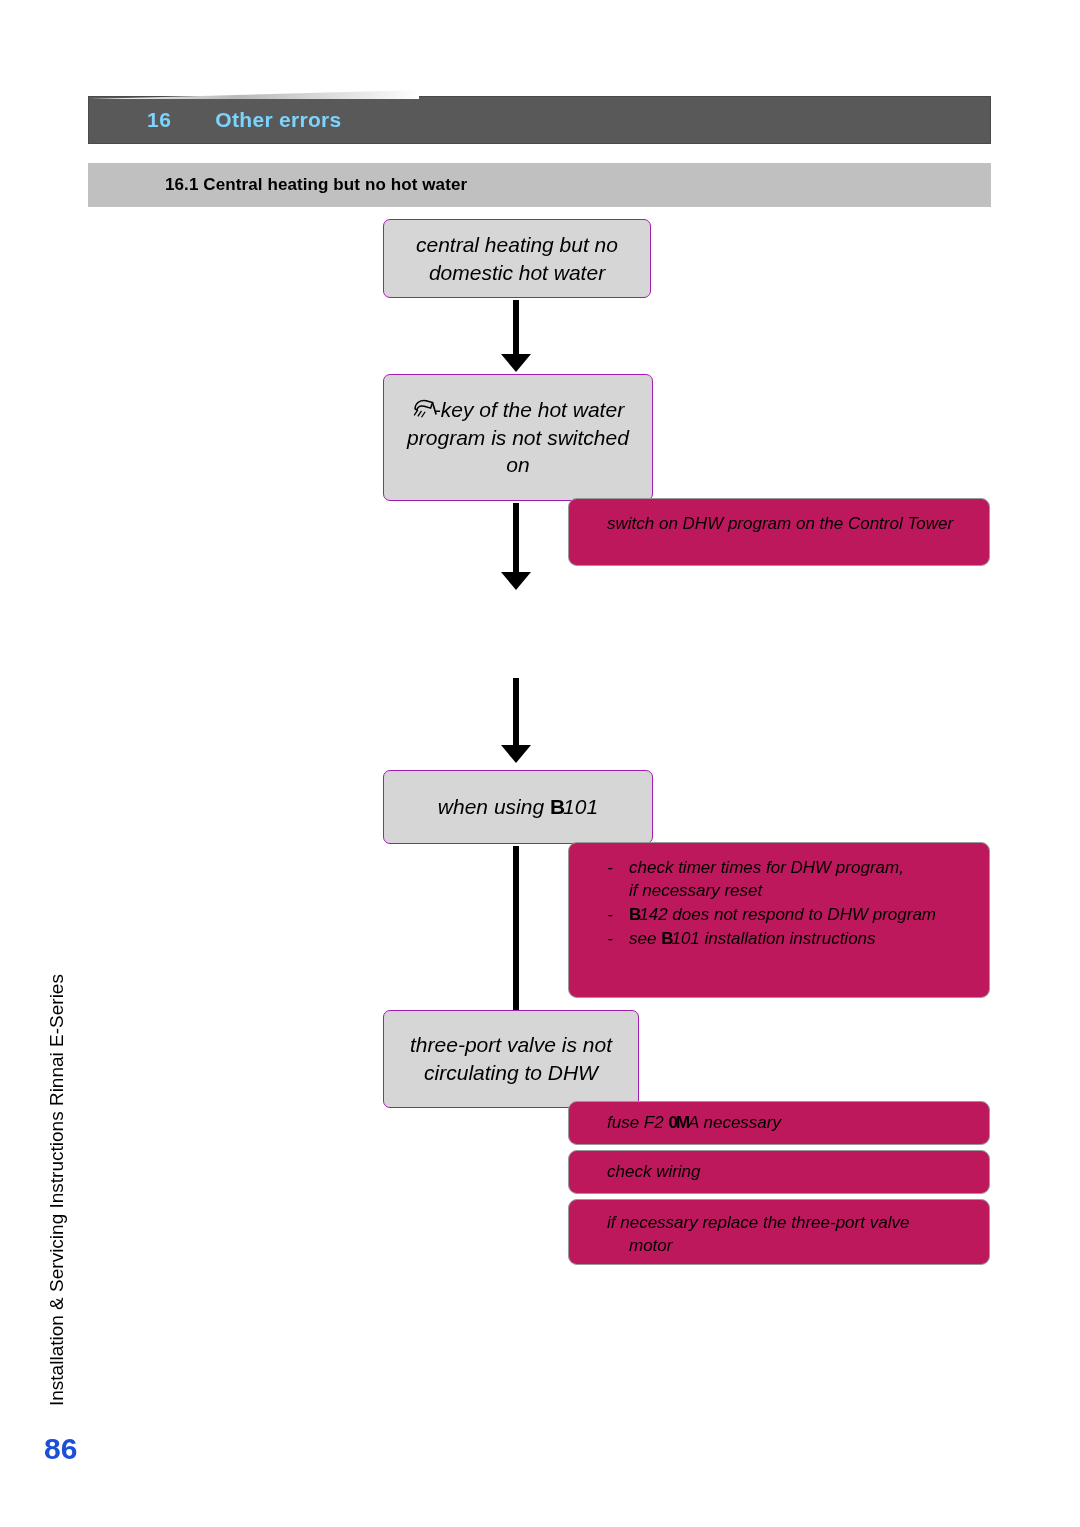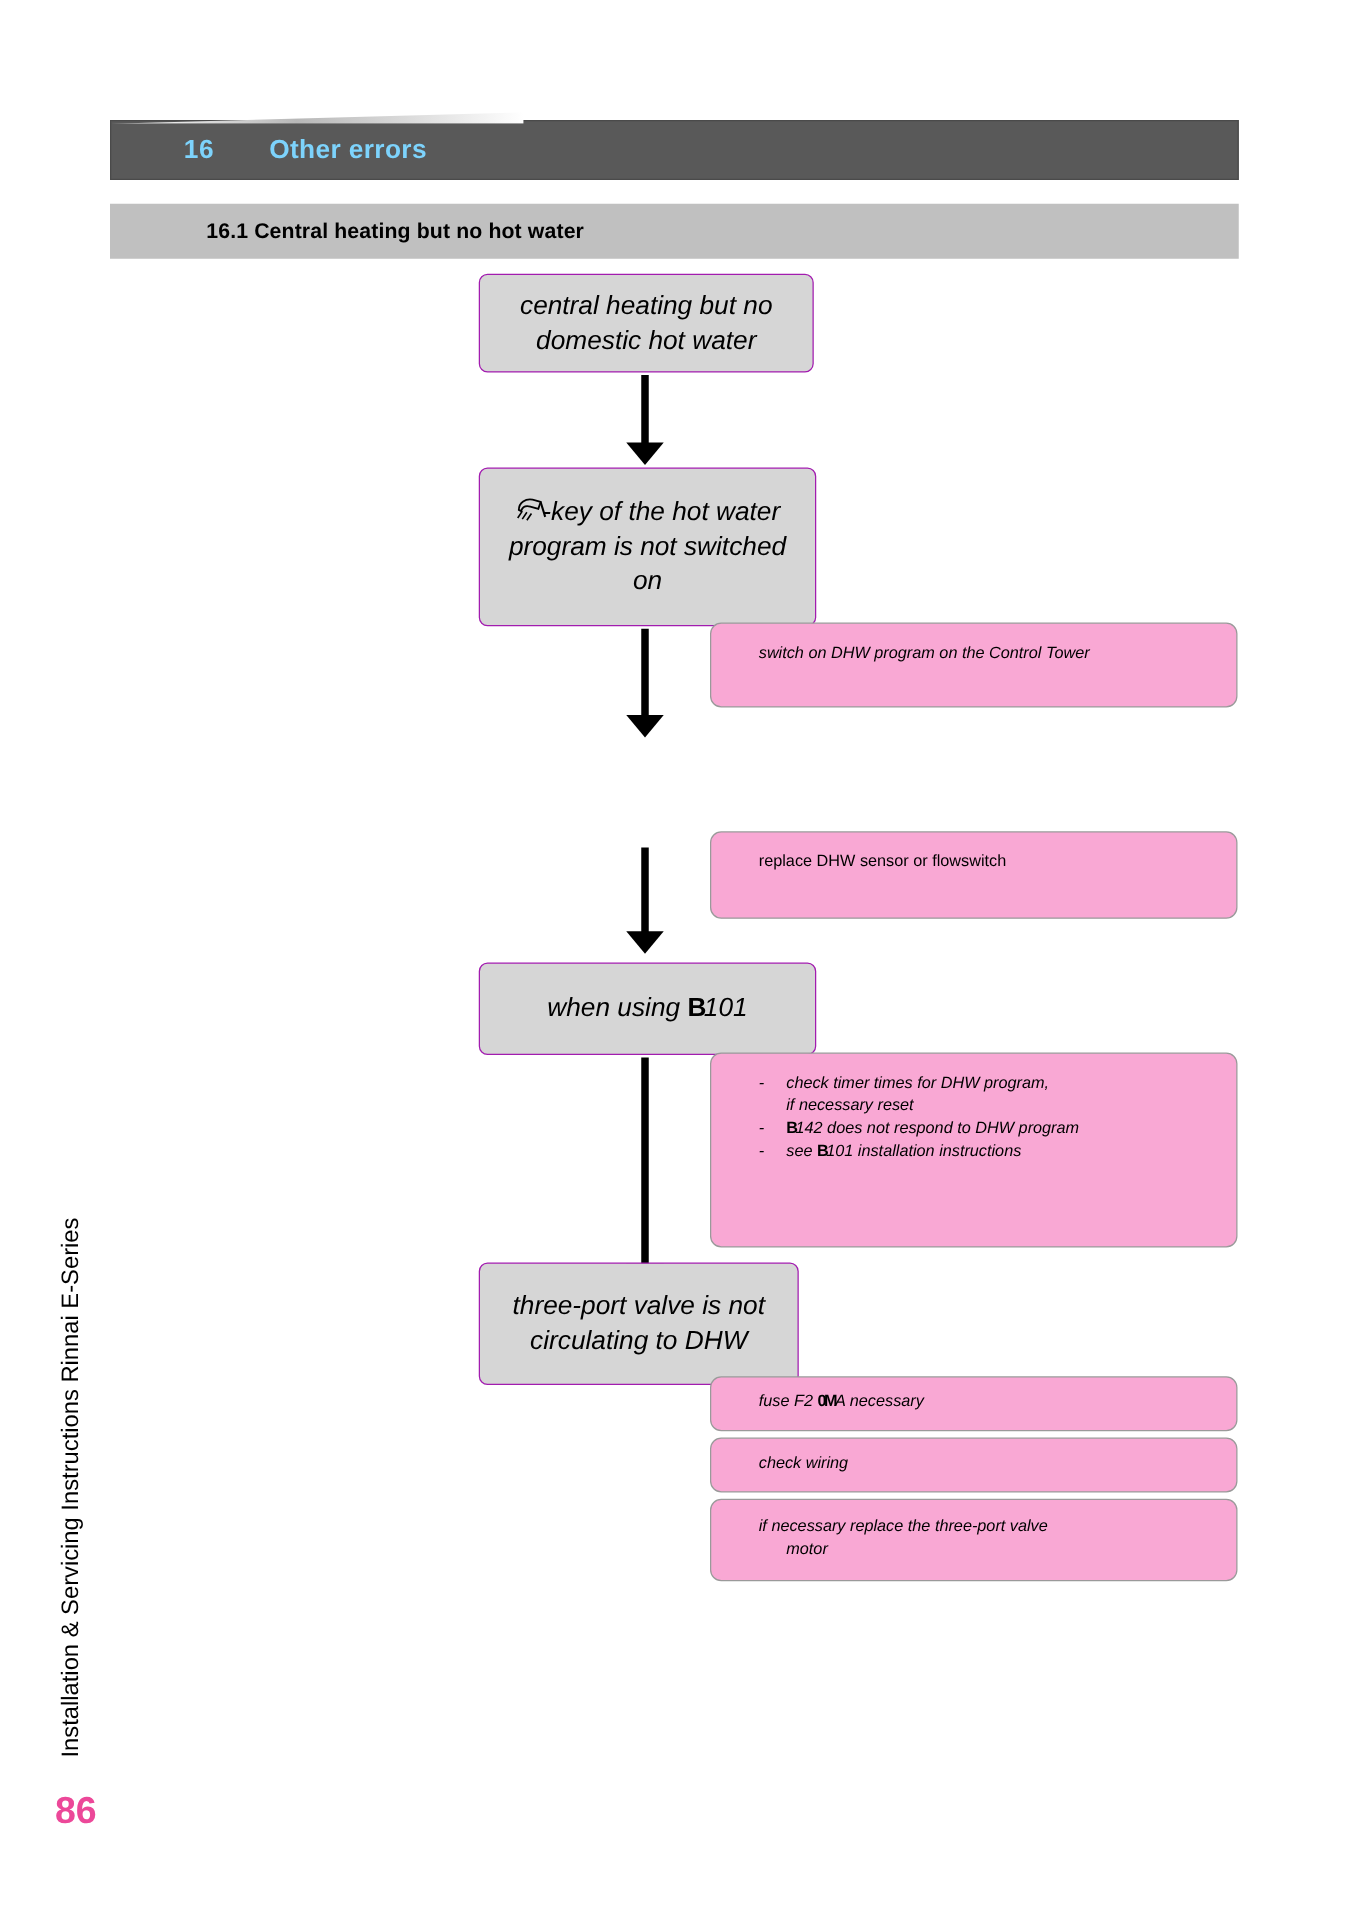--- a/index.html
+++ b/index.html
@@ -97,25 +97,25 @@
   }
   .node .plain { font-style: normal; }
   .node .sym {
     font-style: normal;
     font-weight: bold;
     letter-spacing: -2px;
   }
 
   .action {
     position: absolute;
-    background: #f9a8d4;
+    background: #be185d;
     border: 1px solid #9a9a9a;
     border-radius: 9px;
     box-sizing: border-box;
-    font-size: 13px;
+    font-size: 17px;
     line-height: 1.35;
     color: #000000;
     font-style: italic;
     padding: 14px 24px 10px 38px;
     z-index: 3;
   }
   .action.plain { font-style: normal; }
   .action.justify { text-align: justify; }
   .action .sym {
     font-style: normal;
@@ -183,21 +183,21 @@
     color: #000000;
     text-align: left;
     white-space: nowrap;
   }
   .page-number {
     position: absolute;
     left: 44px;
     top: 1432px;
     font-size: 30px;
     font-weight: bold;
-    color: #ec4899;
+    color: #1d4ed8;
   }
 </style>
 </head>
 <body>
 
 <div class="chapter-bar">
   <div class="swoosh"></div>
   <span class="chapter-num">16</span>
   <span class="chapter-title">Other errors</span>
 </div>
@@ -226,23 +226,20 @@
 
   <div class="arrow" style="left:513px; top:503px; height:70px;"></div>
 
   <div class="action justify" style="left:568px; top:498px; width:422px; height:68px;">
     <span>switch on DHW program on the Control Tower</span>
   </div>
 
 
   <div class="arrow" style="left:513px; top:678px; height:68px;"></div>
 
-  <div class="action plain" style="left:568px; top:665px; width:422px; height:70px;">
-    <span>replace DHW sensor or flowswitch</span>
-  </div>
 
   <div class="node" style="left:383px; top:770px; width:270px; height:74px;">
     <span><span>when using </span><span class="sym">B</span><span>101</span></span>
   </div>
 
   <div class="arrow" style="left:513px; top:846px; height:166px;"></div>
 
   <div class="action" style="left:568px; top:842px; width:422px; height:156px;">
     <ul>
       <li>

